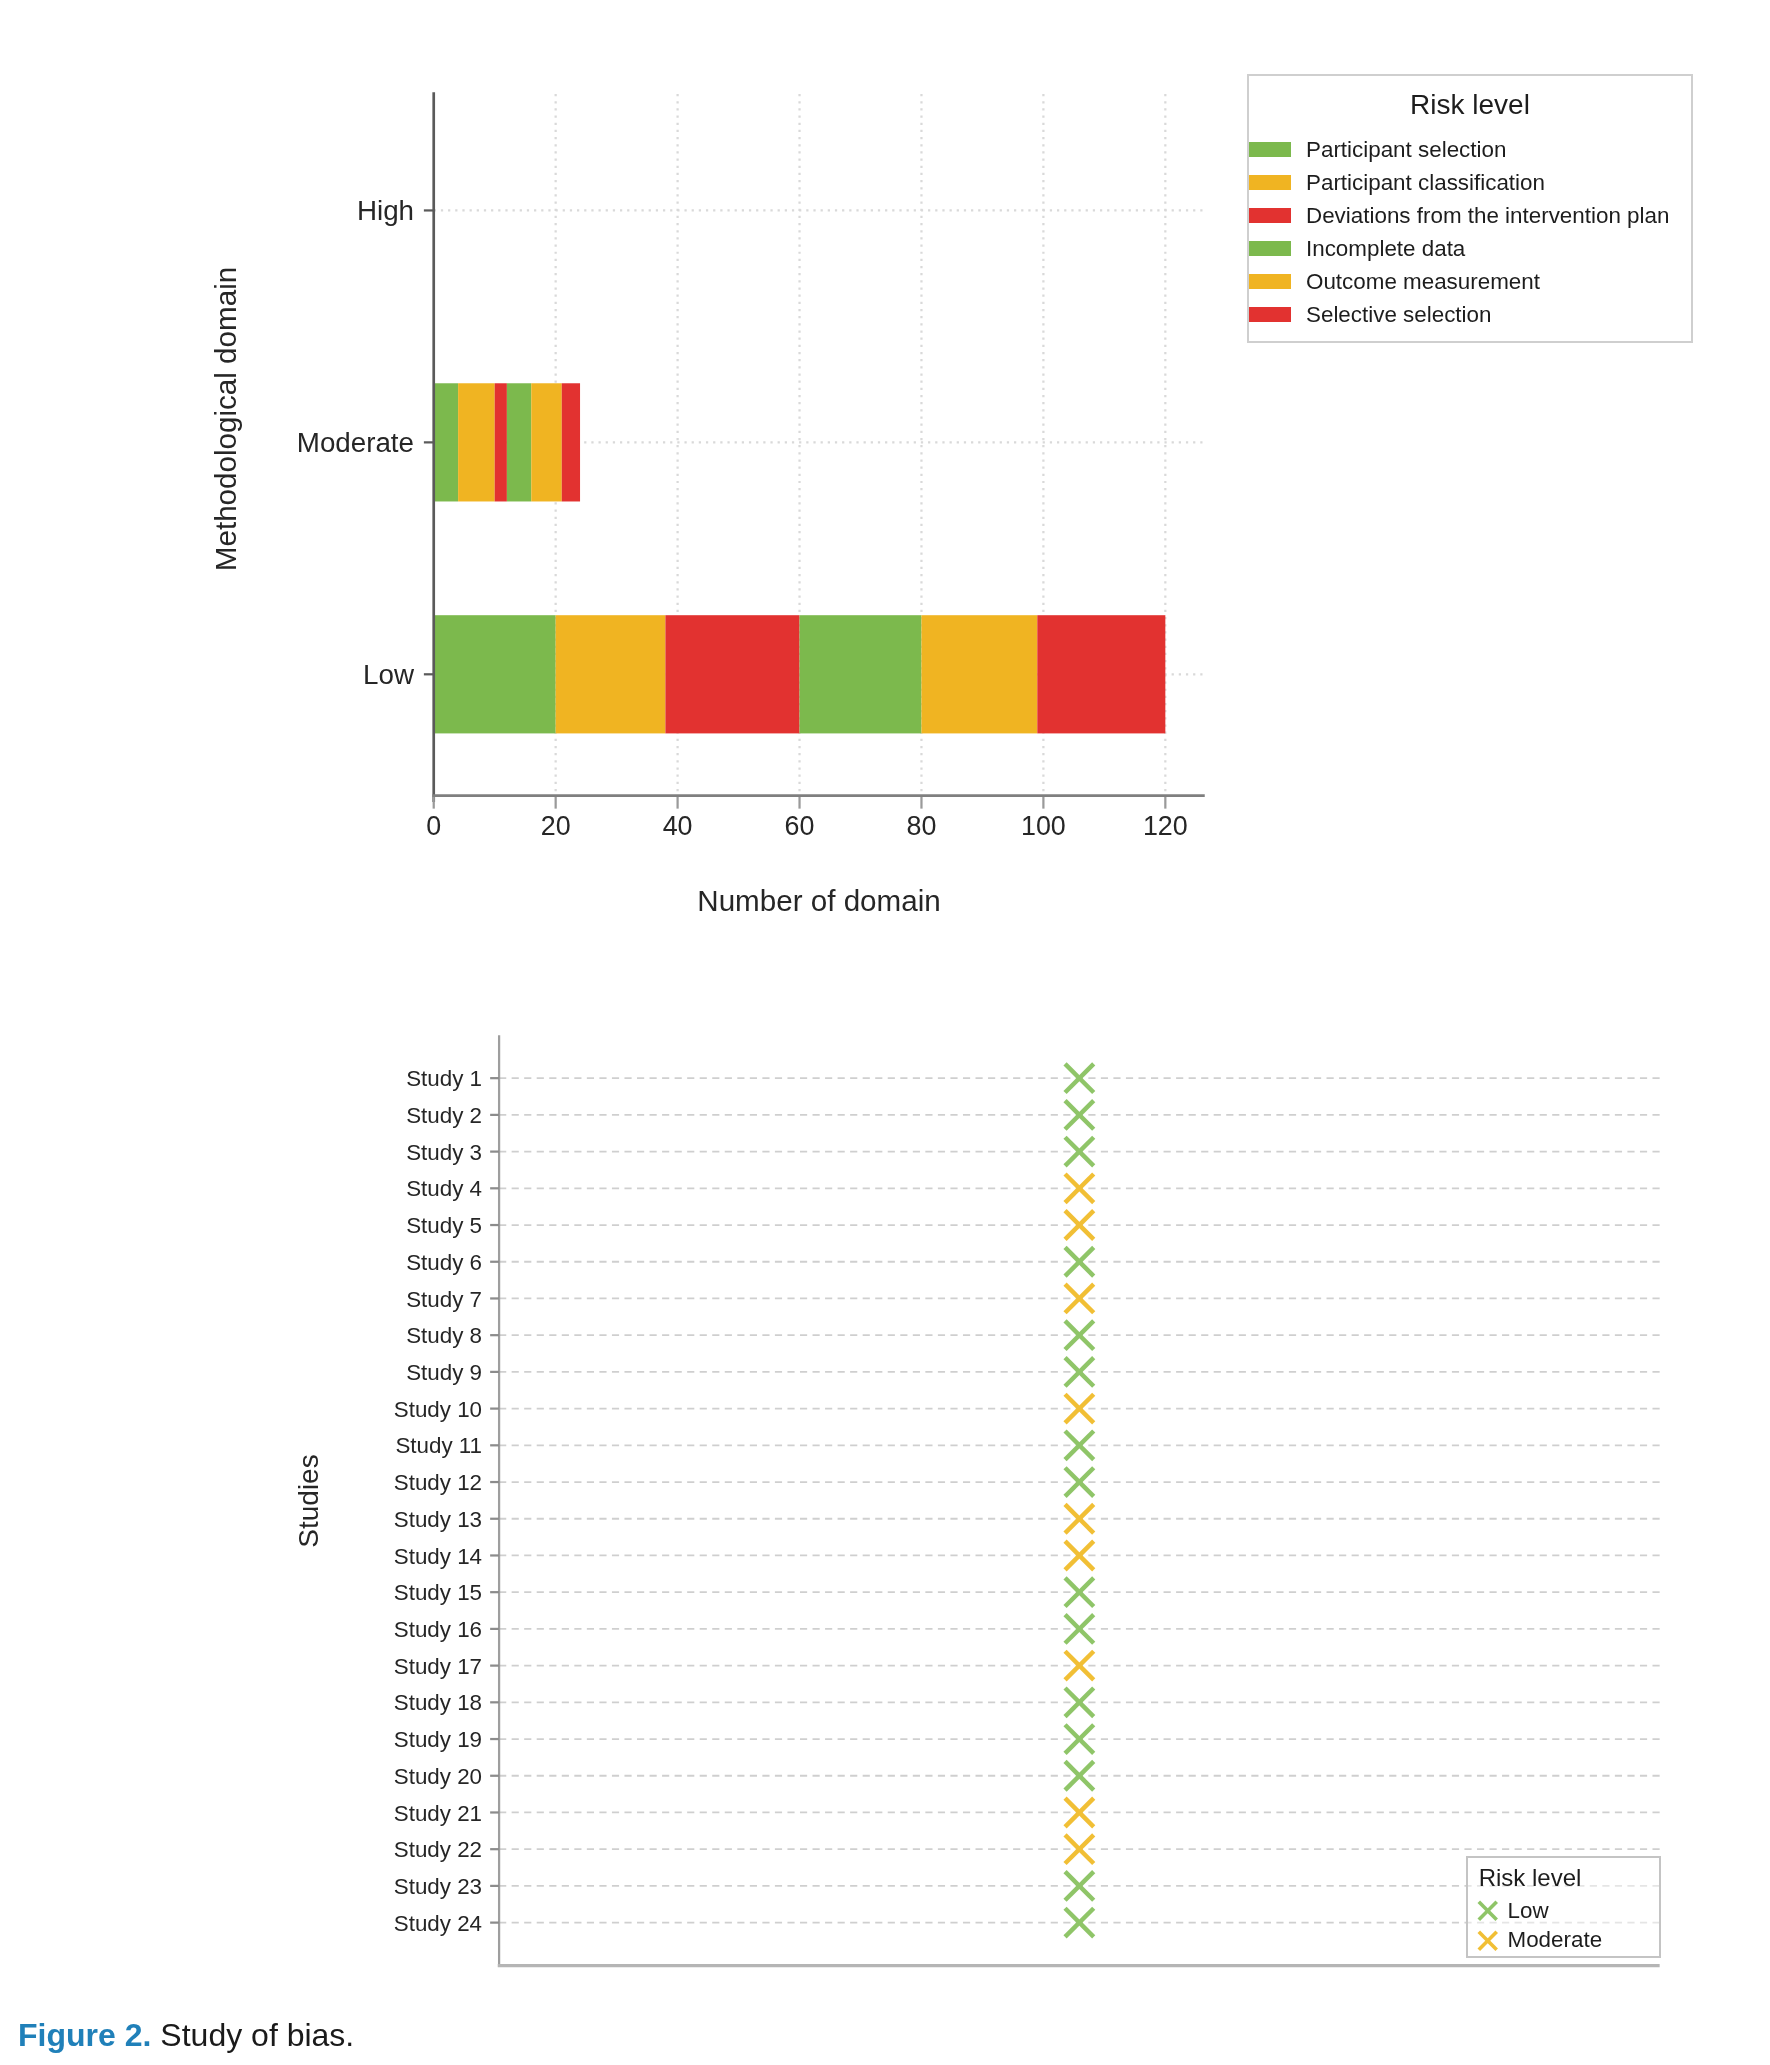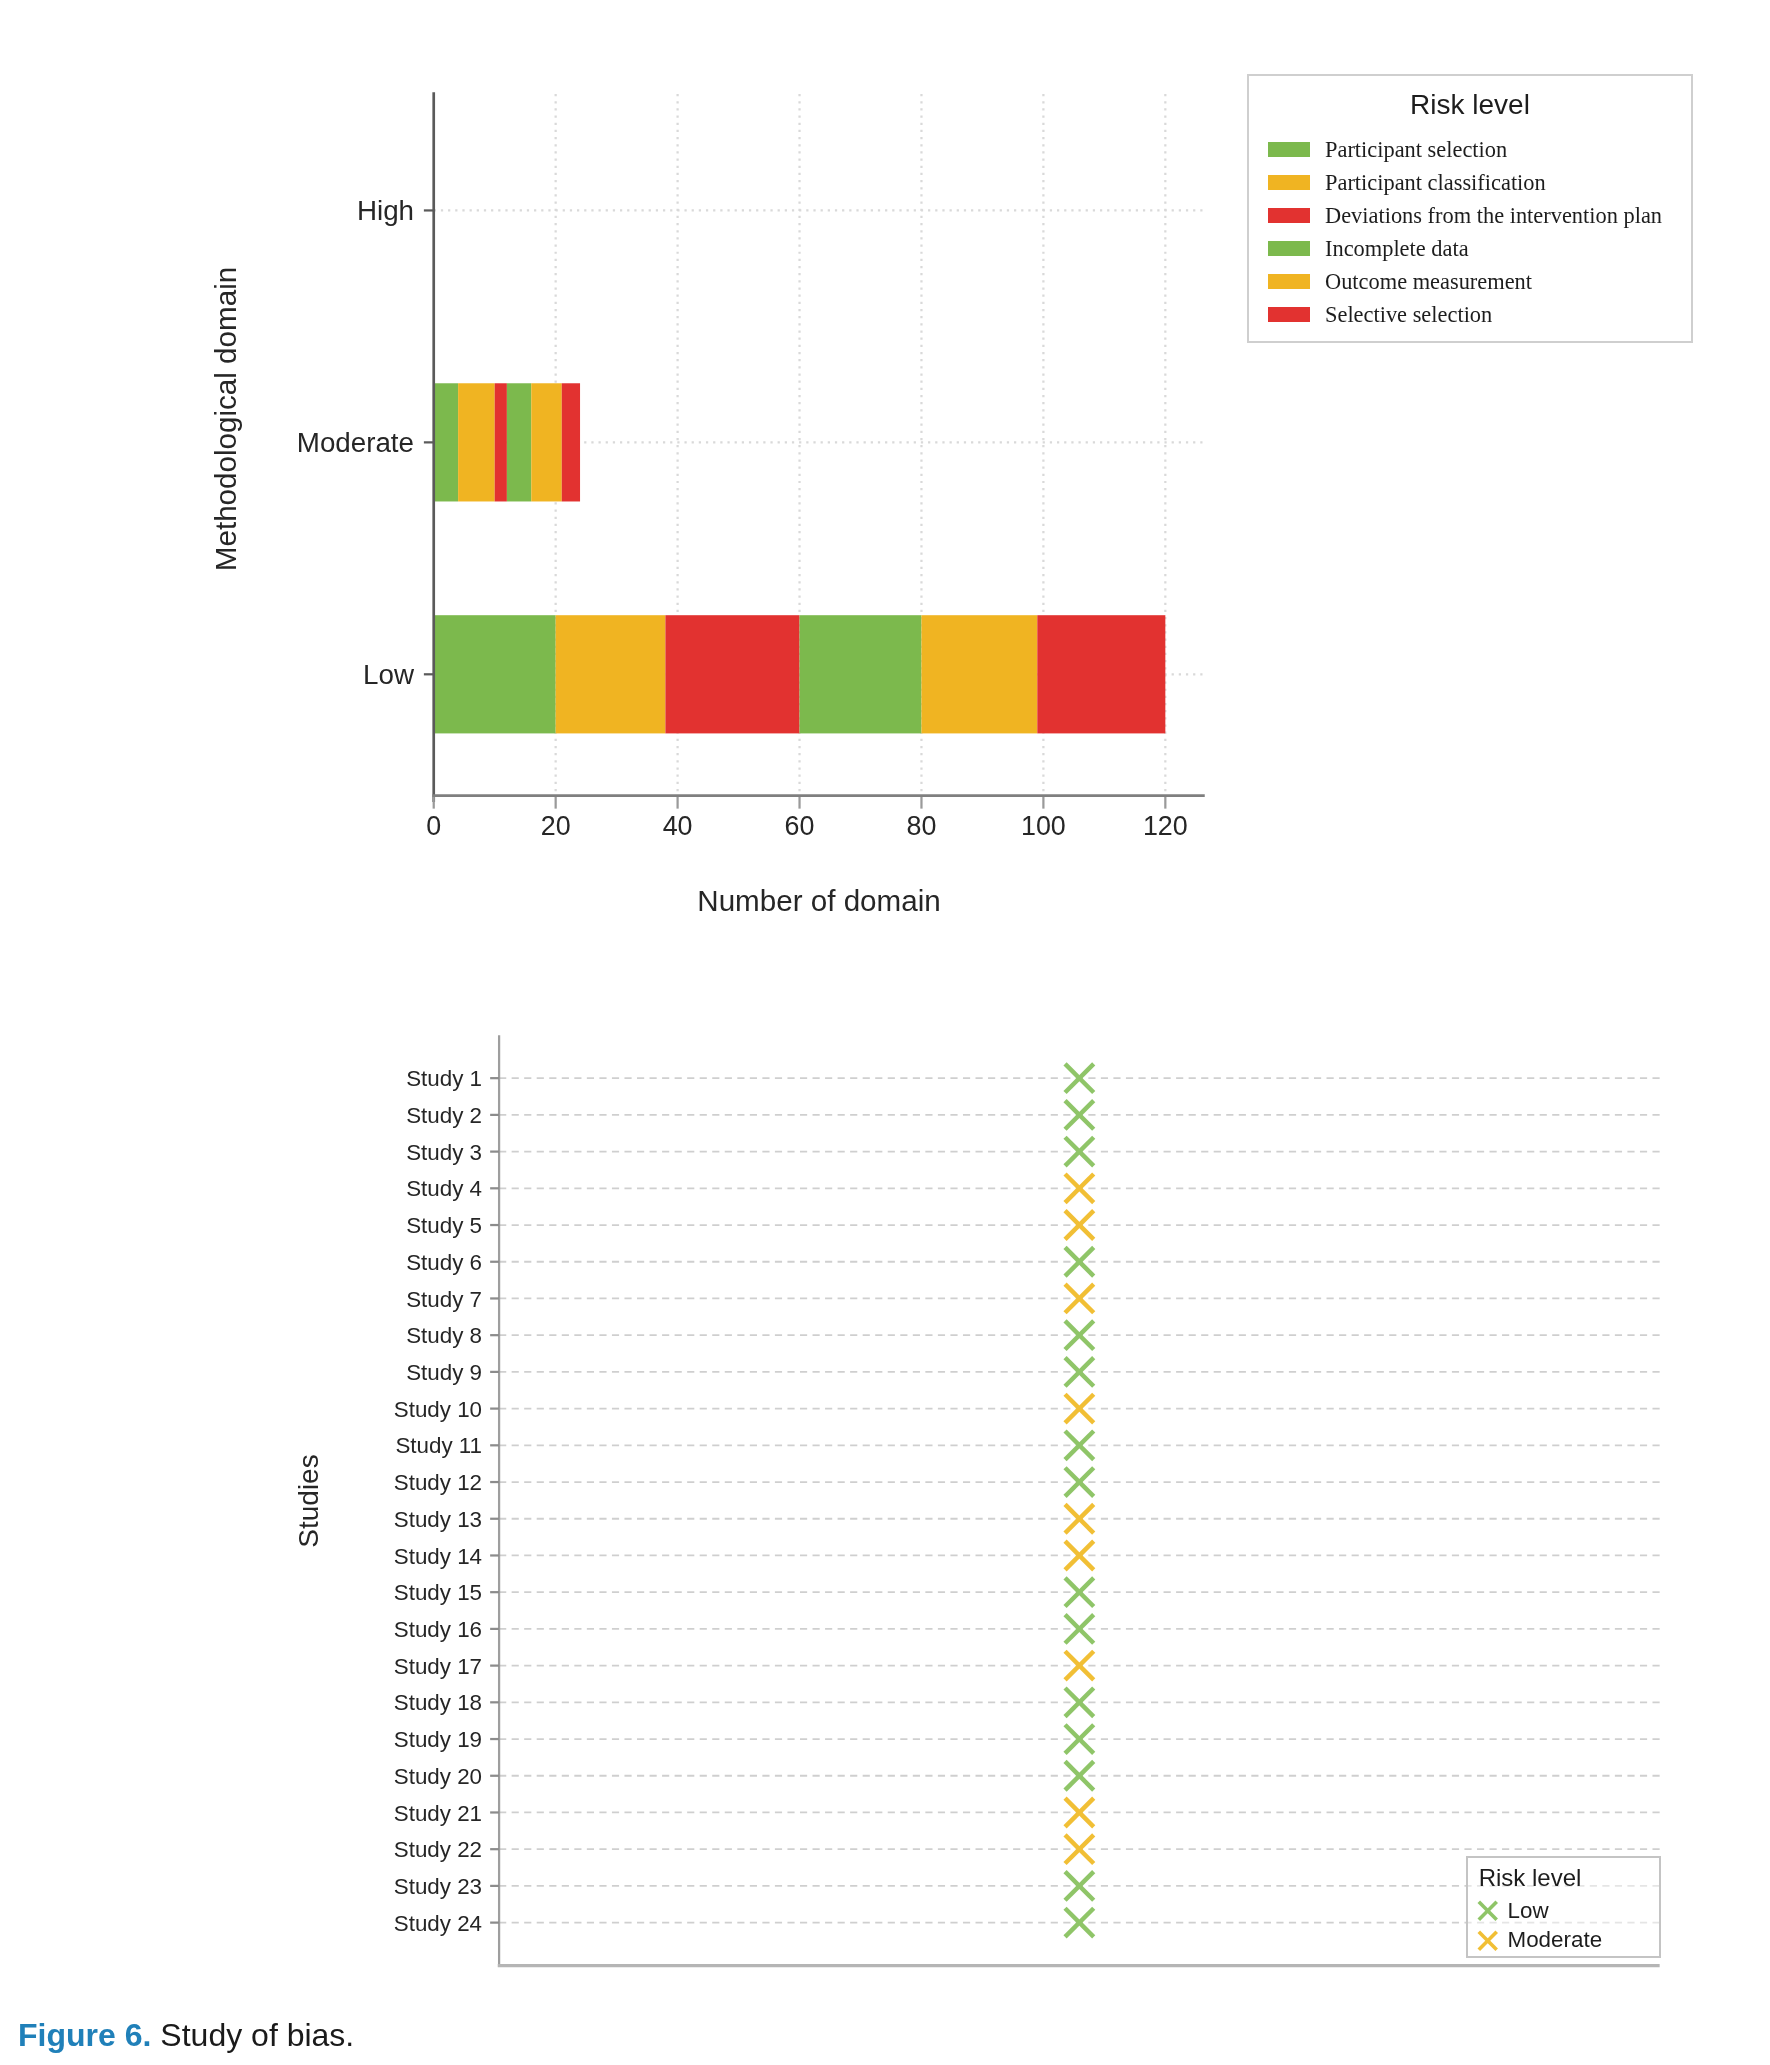--- a/index.html
+++ b/index.html
@@ -38,22 +38,20 @@
     text-align:center;
     font-size:28px;
     margin-top:12.5px;
     margin-bottom:12.5px;
     color:#1d1d1d;
   }
   .legend-top .legend-entry{
     display:flex;
     align-items:center;
     height:33px;
-    padding-left:19px;
-    font-family:Liberation Serif, serif;
   }
   .legend-top .swatch{
     width:42px; height:14.3px;
     margin-right:15px;
     flex:0 0 auto;
   }
   .legend-top .entry-label{
     font-size:22.4px;
     color:#1d1d1d;
     white-space:nowrap;
@@ -387,17 +385,17 @@
           <svg class="xicon" viewBox="0 0 24 24" style="position:static;">
             <line x1="2" y1="2" x2="22" y2="22" stroke="#f1bf35" stroke-width="4"></line>
             <line x1="2" y1="22" x2="22" y2="2" stroke="#f1bf35" stroke-width="4"></line>
           </svg>
           <span class="entry-label">Moderate</span>
         </div>
       </div>
   </div>
 
   <div class="caption">
-    <span class="cap-label" style="color: rgb(32, 128, 185);">Figure 6.</span><span class="cap-text">Study of bias.</span>
+    <span class="cap-label" style="color: rgb(32, 128, 185);">Figure 2.</span><span class="cap-text">Study of bias.</span>
   </div>
 
 </div>
 
 
 </body></html>

